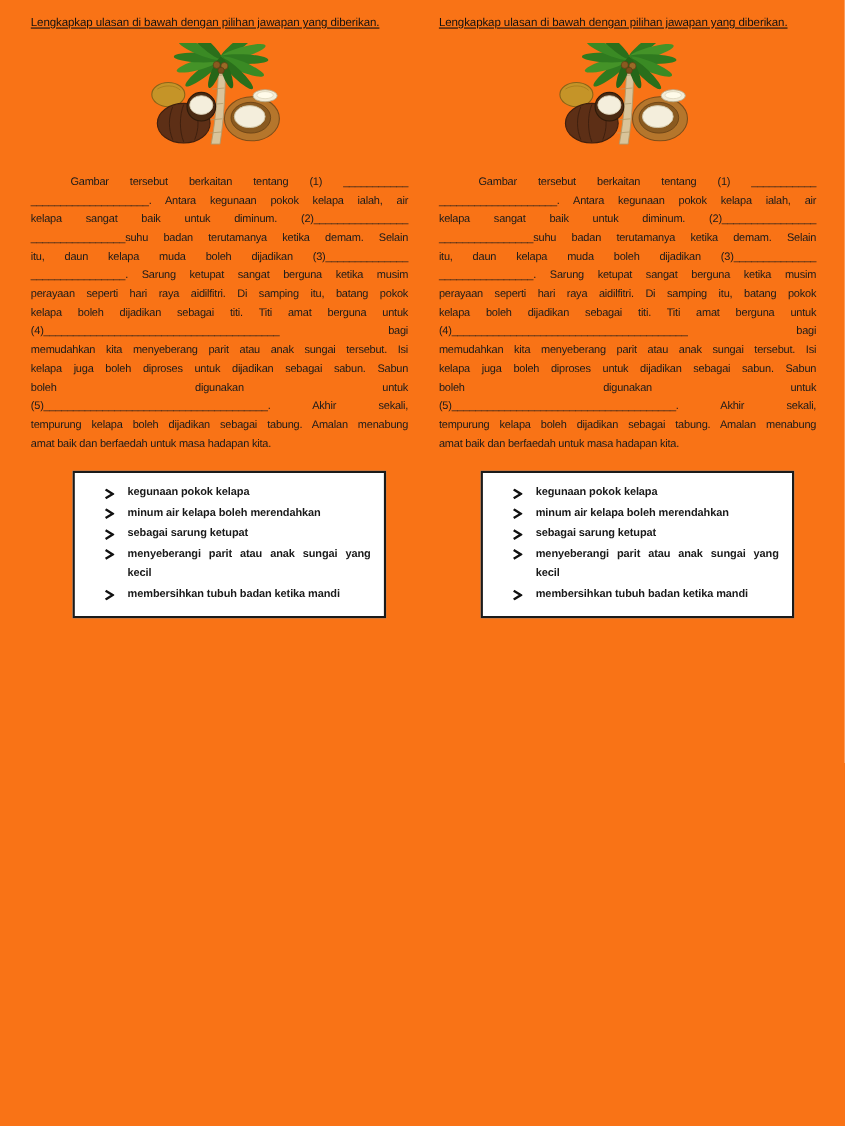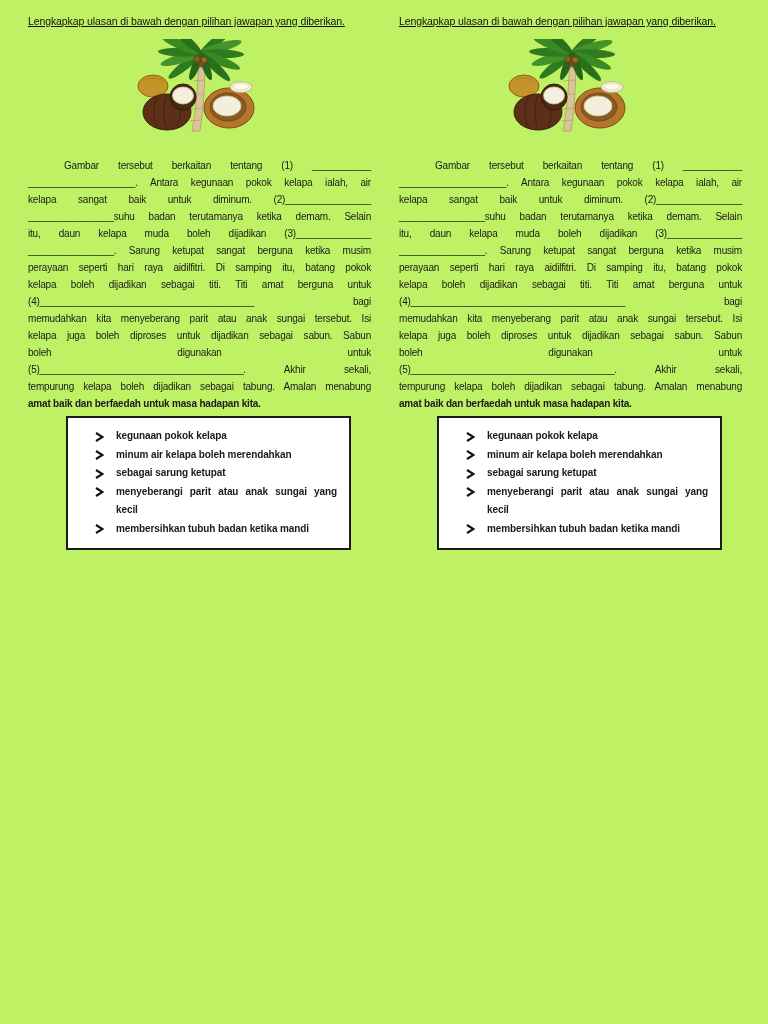--- a/index.html
+++ b/index.html
@@ -8,21 +8,21 @@
     background: #ffffff;
     font-family: "Liberation Sans", sans-serif;
     color: #1a1a1a;
   }
   .page {
     box-sizing: border-box;
     width: 768px; height: 1024px;
     padding: 15px 26px 0 28px;
     display: flex;
     gap: 28px;
-    background: #bef264;
+    background: #f97316;
   }
   .column { width: 343px; flex: 0 0 343px; }
   .instruction {
     font-size: 10.5px;
     letter-spacing: -0.1px;
     text-decoration: underline;
     white-space: nowrap;
     color: #111111;
   }
   .palm-wrap {
@@ -35,24 +35,24 @@
     font-size: 10px;
     letter-spacing: -0.2px;
     line-height: 17px;
   }
   .line {
     text-align: justify;
     text-align-last: justify;
     overflow-wrap: break-word;
   }
   .line.indent { text-indent: 36px; }
-  .line.plain { text-align-last: left; font-weight: bold; }
+  .line.plain { text-align-last: left; }
   .choices-box {
     box-sizing: border-box;
-    margin: 4px 0 0 38px;
+    margin: 16px 0 0 38px;
     width: 285px;
     border: 2px solid #1a1a1a;
     background: #ffffff;
     padding: 9px 12px 10px 9px;
   }
   .choice {
     display: flex;
     align-items: flex-start;
     gap: 11px;
     margin-left: 18px;

